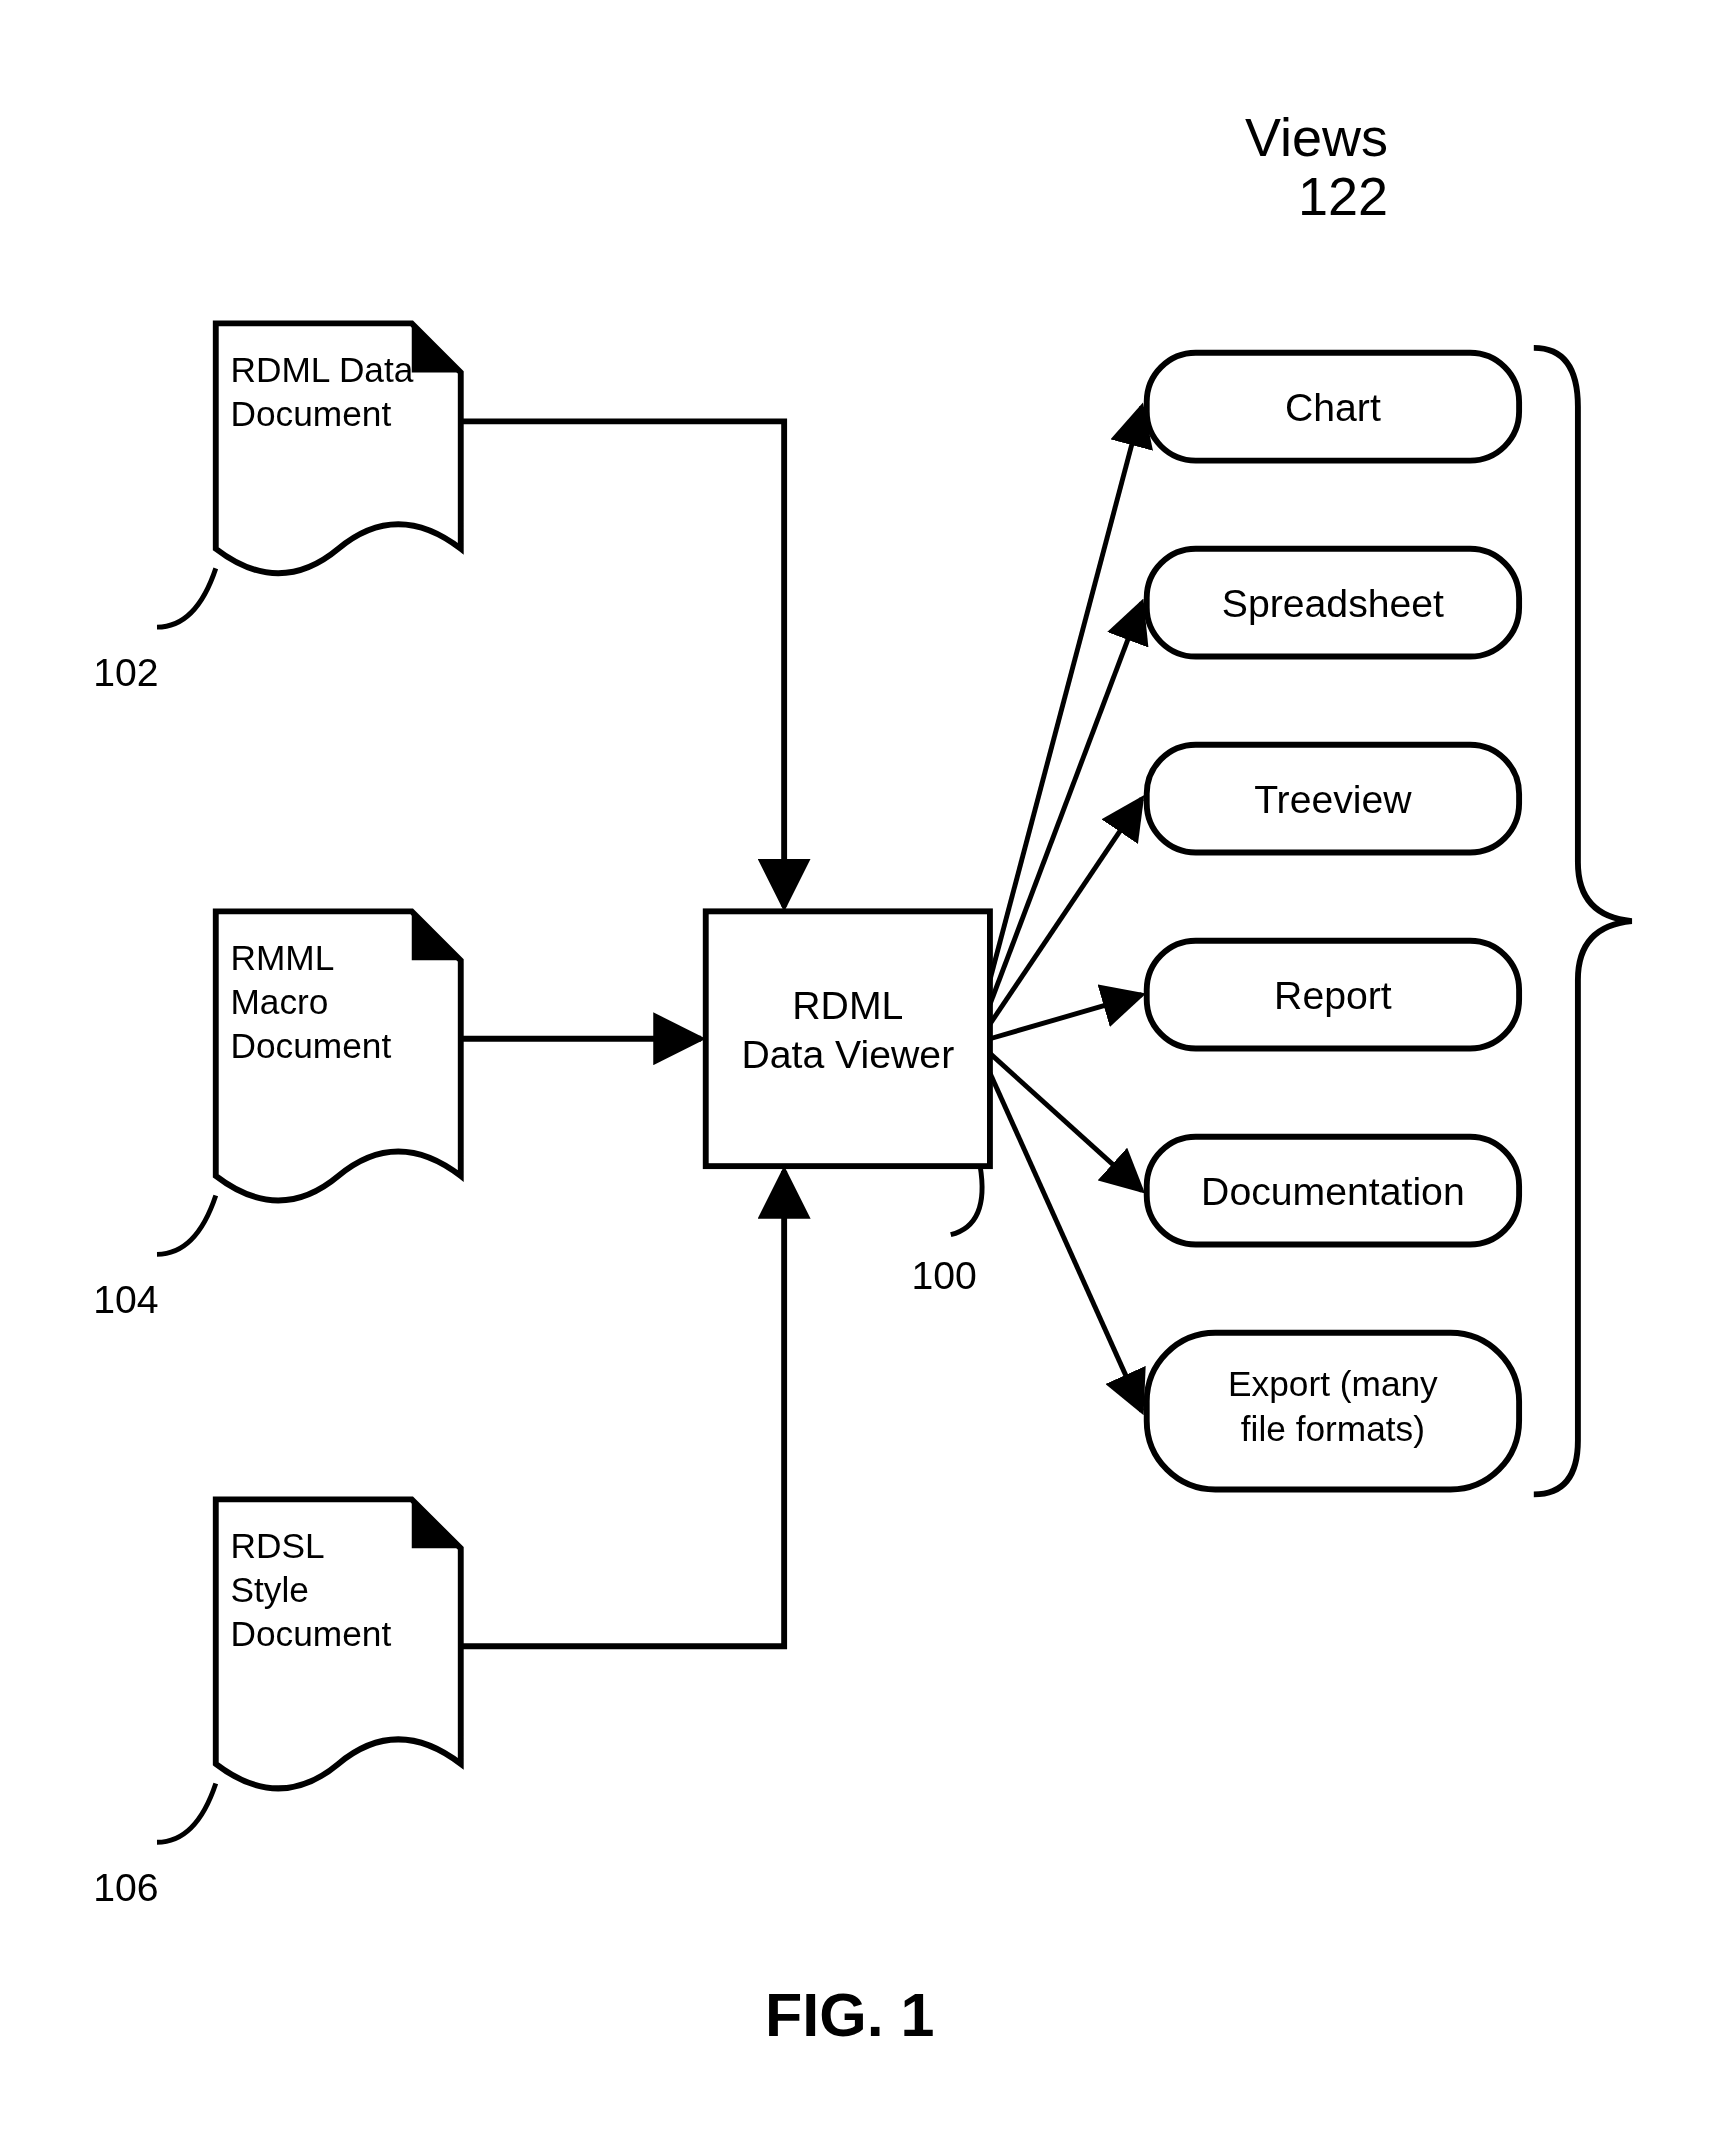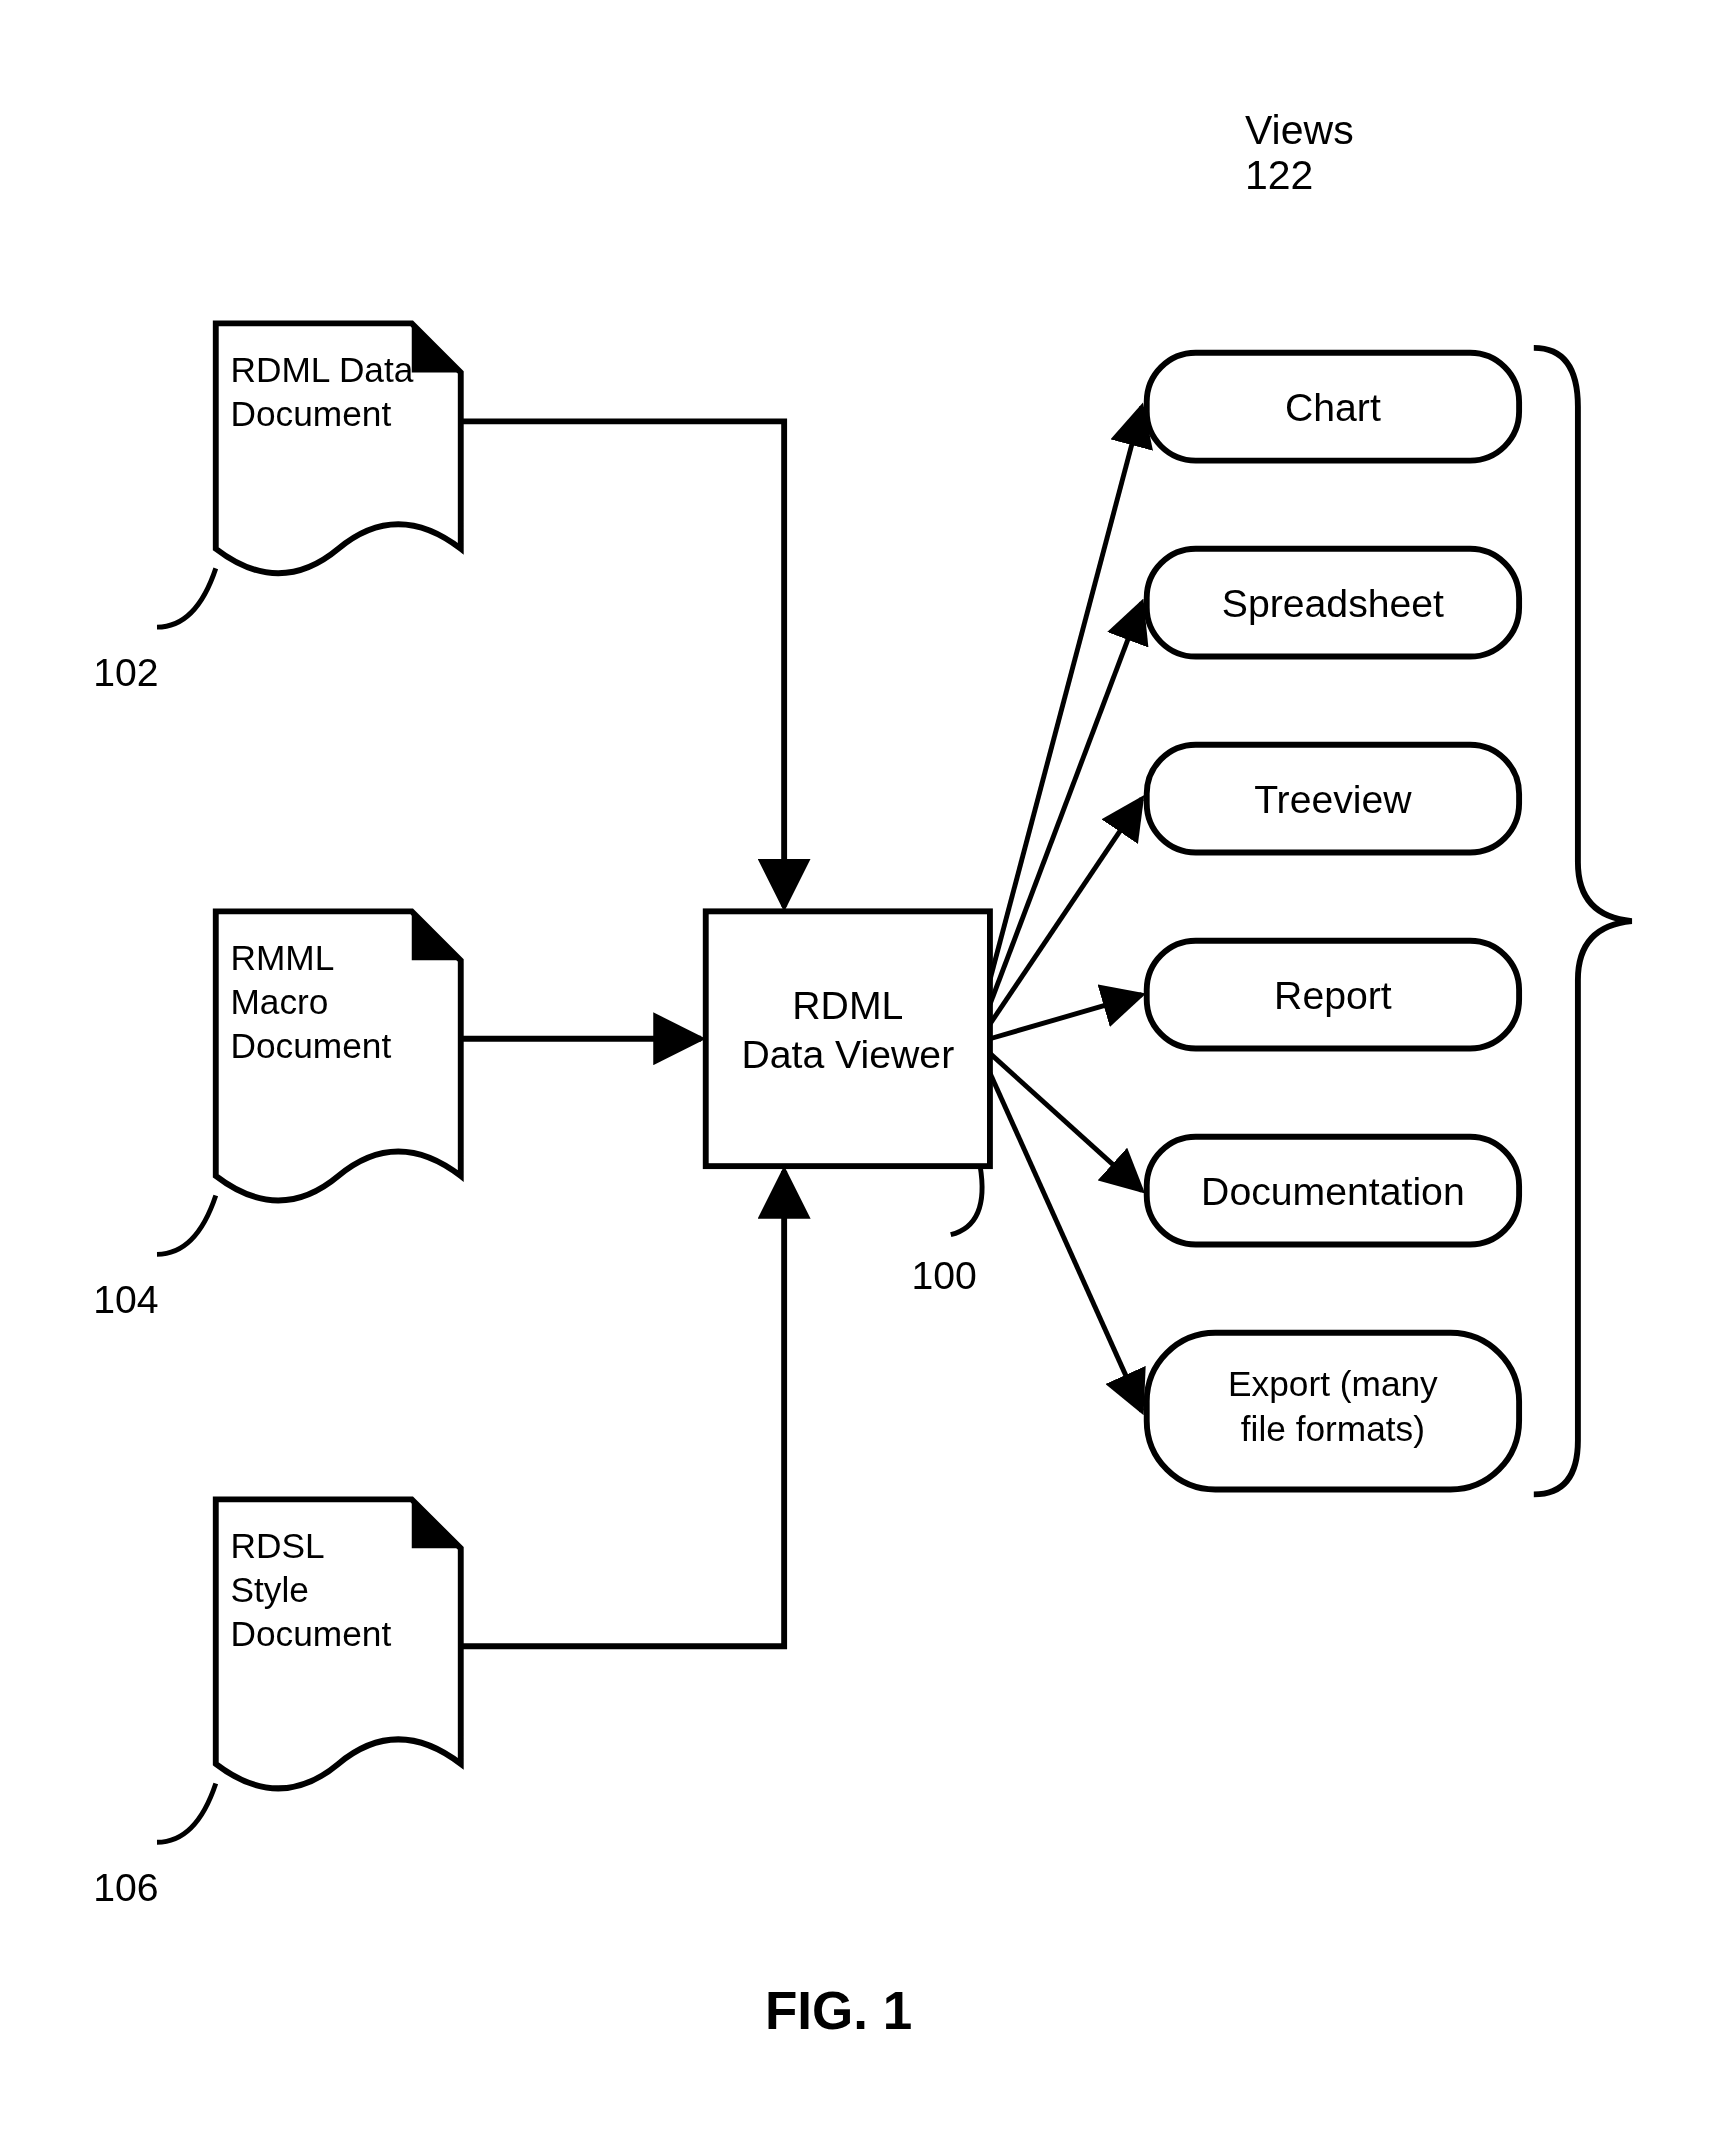--- a/index.html
+++ b/index.html
@@ -9,27 +9,27 @@
     font-family: Arial, Helvetica, sans-serif;
   }
   .page {
     position: relative;
     width: 1729px;
     height: 2150px;
   }
   .fig-label {
     position: absolute;
     font-weight: 700;
-    font-size: 53px;
+    font-size: 61px;
   }
   .views-label {
     position: absolute;
-    font-size: 41px;
+    font-size: 54px;
     line-height: 1.1;
-    text-align: left;
+    text-align: right;
   }
   .ref-label {
     position: absolute;
     font-size: 40px;
   }
   svg { position: absolute; top: 0; left: 0; }
   .node-text {
     font-family: Arial, Helvetica, sans-serif;
   }
 </style>

